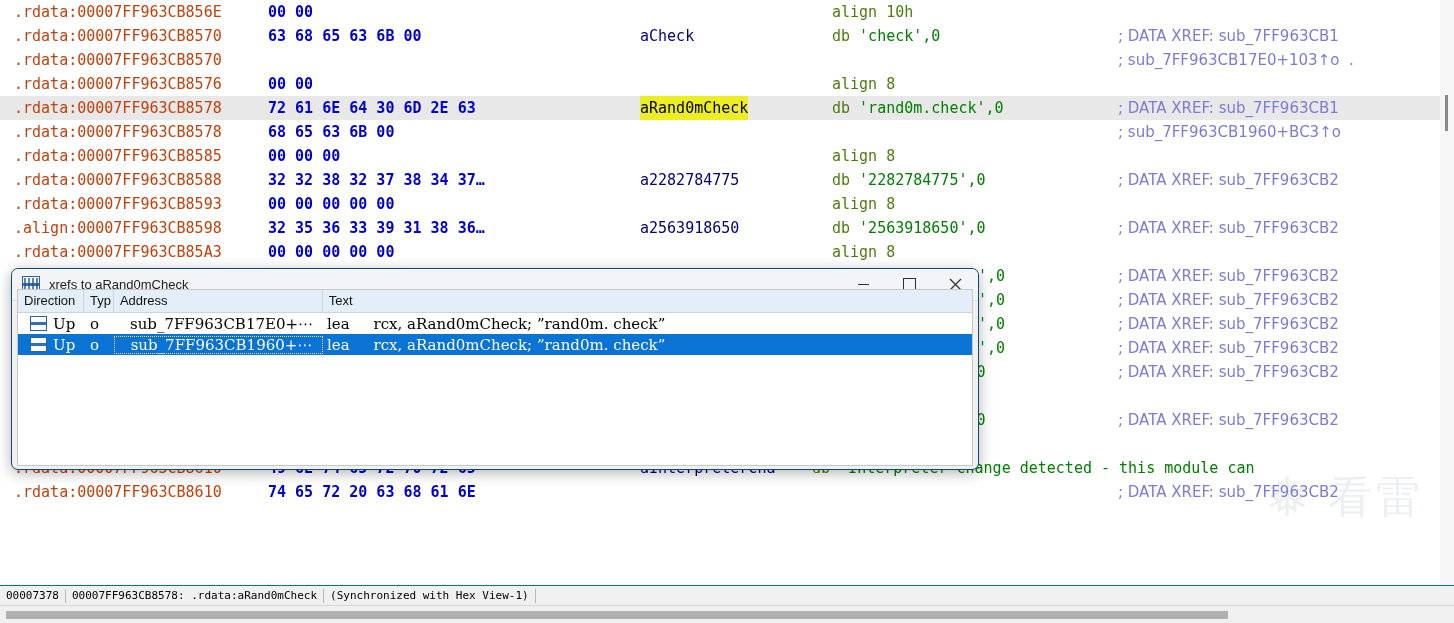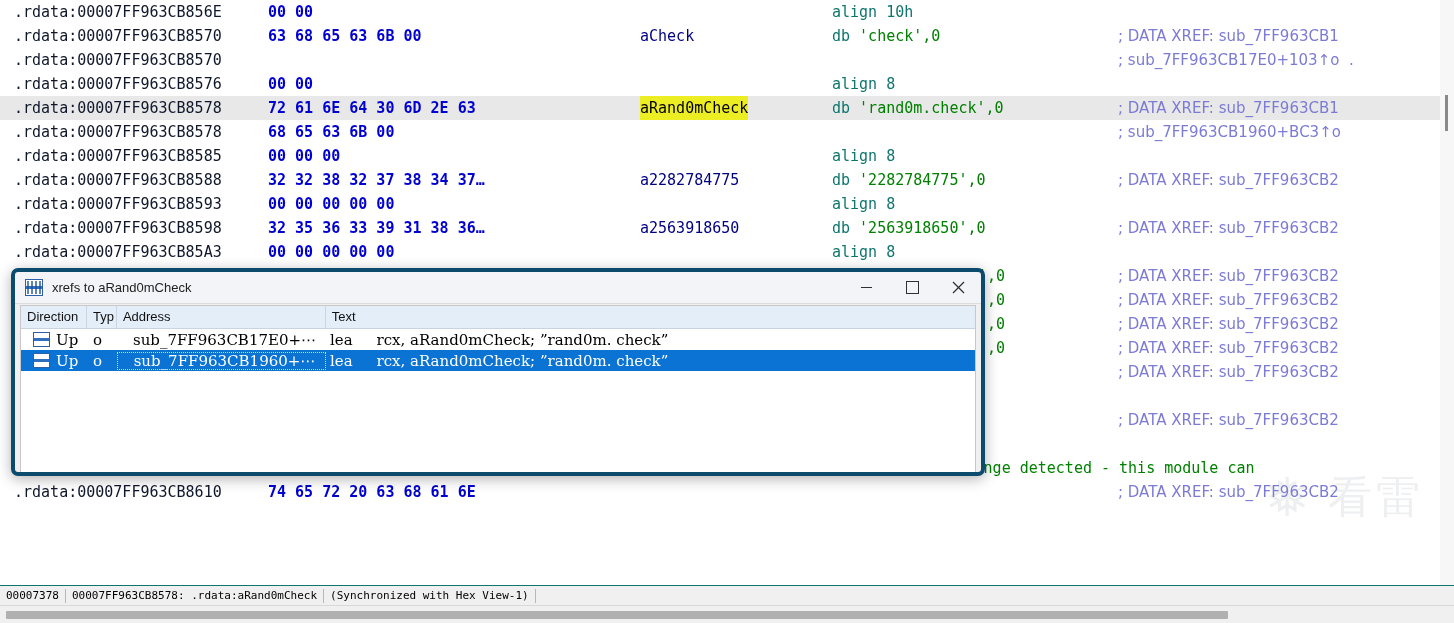--- a/index.html
+++ b/index.html
@@ -29,25 +29,25 @@
     height: 24px;
     line-height: 24px;
     white-space: pre;
     font-family: "DejaVu Sans Mono", monospace;
     font-size: 15px;
     overflow: hidden;
   }
   .dis-line.current {
     background: #e8e8e8;
   }
-  .seg-addr  { color: #0f172a; }
+  .seg-addr  { color: #c2410c; }
   .seg-bytes { color: #0000d0; font-weight: bold; }
   .seg-name  { color: #000080; }
   .seg-name.hl { background: #eded24; color: #000000; }
-  .seg-kw    { color: #0f766e; }
+  .seg-kw    { color: #4d7c0f; }
   .seg-str   { color: #008000; }
   .seg-xref  { color: #7b7bd6; font-family: "DejaVu Sans", sans-serif; font-size: 15px; }
 
   
   .col-addr  { position: absolute; left: 14px;  }
   .col-bytes { position: absolute; left: 268px; }
   .col-label { position: absolute; left: 640px; }
   .col-instr { position: absolute; left: 832px; }
   .col-xref  { position: absolute; left: 1118px; }
 
@@ -128,21 +128,21 @@
   #watermark .snow { font-size: 54px; margin-right: 14px; }
 
   
   #xrefs-dialog {
     position: absolute;
     left: 11px;
     top: 268px;
     width: 966px;
     height: 200px;
     background: #f0f0f0;
-    border: 4px solid #0c4a6e;
+    border: 1px solid #0c4a6e;
     border-radius: 7px;
     box-shadow: 0 3px 14px rgba(0,0,0,0.30);
     font-family: "Liberation Sans", sans-serif;
     overflow: hidden;
   }
   #dlg-titlebar {
     position: relative;
     height: 31px;
     background: #f2f4f7;
     border-bottom: 1px solid #dcdcdc;
@@ -183,21 +183,21 @@
   .win-btn.close { font-size: 15px; }
   #dlg-win-btns { margin-left: auto; display: flex; }
   .wb-min { width: 11px; height: 1px; background: #303030; }
   .wb-max { width: 11px; height: 11px; border: 1px solid #303030; }
   .wb-close svg { display: block; }
 
   
   #dlg-list-wrap {
     position: absolute;
     left: 5px;
-    top: 33px;
+    top: 20px;
     width: 956px;
     height: 177px;
     background: #ffffff;
     border: 1px solid #c8c8c8;
     box-sizing: border-box;
     overflow: hidden;
   }
   #dlg-col-head {
     display: flex;
     height: 22px;
@@ -269,21 +269,21 @@
   <div id="disasm-lines">
       <div class="dis-line"><span class="col-addr seg-addr">.rdata:00007FF963CB856E</span><span class="col-bytes seg-bytes">00 00</span><span class="col-instr"><span class="seg-kw">align </span><span class="seg-kw">10h</span></span></div>
       <div class="dis-line"><span class="col-addr seg-addr">.rdata:00007FF963CB8570</span><span class="col-bytes seg-bytes">63 68 65 63 6B 00</span><span class="col-label seg-name">aCheck</span><span class="col-instr"><span class="seg-kw">db </span><span class="seg-str">'check',0</span></span><span class="col-xref seg-xref">; DATA XREF: sub_7FF963CB1</span></div>
       <div class="dis-line"><span class="col-addr seg-addr">.rdata:00007FF963CB8570</span><span class="col-xref seg-xref">; sub_7FF963CB17E0+103↑o  .</span></div>
       <div class="dis-line"><span class="col-addr seg-addr">.rdata:00007FF963CB8576</span><span class="col-bytes seg-bytes">00 00</span><span class="col-instr"><span class="seg-kw">align </span><span class="seg-kw">8</span></span></div>
       <div class="dis-line current"><span class="col-addr seg-addr">.rdata:00007FF963CB8578</span><span class="col-bytes seg-bytes">72 61 6E 64 30 6D 2E 63</span><span class="col-label seg-name hl">aRand0mCheck</span><span class="col-instr"><span class="seg-kw">db </span><span class="seg-str">'rand0m.check',0</span></span><span class="col-xref seg-xref">; DATA XREF: sub_7FF963CB1</span></div>
       <div class="dis-line"><span class="col-addr seg-addr">.rdata:00007FF963CB8578</span><span class="col-bytes seg-bytes">68 65 63 6B 00</span><span class="col-xref seg-xref">; sub_7FF963CB1960+BC3↑o</span></div>
       <div class="dis-line"><span class="col-addr seg-addr">.rdata:00007FF963CB8585</span><span class="col-bytes seg-bytes">00 00 00</span><span class="col-instr"><span class="seg-kw">align </span><span class="seg-kw">8</span></span></div>
       <div class="dis-line"><span class="col-addr seg-addr">.rdata:00007FF963CB8588</span><span class="col-bytes seg-bytes">32 32 38 32 37 38 34 37…</span><span class="col-label seg-name">a2282784775</span><span class="col-instr"><span class="seg-kw">db </span><span class="seg-str">'2282784775',0</span></span><span class="col-xref seg-xref">; DATA XREF: sub_7FF963CB2</span></div>
       <div class="dis-line"><span class="col-addr seg-addr">.rdata:00007FF963CB8593</span><span class="col-bytes seg-bytes">00 00 00 00 00</span><span class="col-instr"><span class="seg-kw">align </span><span class="seg-kw">8</span></span></div>
-      <div class="dis-line"><span class="col-addr seg-addr">.rdata:00007FF963CB8598</span><span class="col-bytes seg-bytes">32 35 36 33 39 31 38 36…</span><span class="col-label seg-name">a2563918650</span><span class="col-instr"><span class="seg-kw">db </span><span class="seg-str">'2563918650',0</span></span><span class="col-xref seg-xref">; DATA XREF: sub_7FF963CB2</span></div>
+      <div class="dis-line"><span class="col-addr seg-addr">.align:00007FF963CB8598</span><span class="col-bytes seg-bytes">32 35 36 33 39 31 38 36…</span><span class="col-label seg-name">a2563918650</span><span class="col-instr"><span class="seg-kw">db </span><span class="seg-str">'2563918650',0</span></span><span class="col-xref seg-xref">; DATA XREF: sub_7FF963CB2</span></div>
       <div class="dis-line"><span class="col-addr seg-addr">.rdata:00007FF963CB85A3</span><span class="col-bytes seg-bytes">00 00 00 00 00</span><span class="col-instr"><span class="seg-kw">align </span><span class="seg-kw">8</span></span></div>
       <div class="dis-line"><span class="col-instr seg-str" style="left: 960px;">69',0</span><span class="col-xref seg-xref">; DATA XREF: sub_7FF963CB2</span></div>
       <div class="dis-line"><span class="col-instr seg-str" style="left: 960px;">11',0</span><span class="col-xref seg-xref">; DATA XREF: sub_7FF963CB2</span></div>
       <div class="dis-line"><span class="col-instr seg-str" style="left: 960px;">46',0</span><span class="col-xref seg-xref">; DATA XREF: sub_7FF963CB2</span></div>
       <div class="dis-line"><span class="col-instr seg-str" style="left: 960px;">43',0</span><span class="col-xref seg-xref">; DATA XREF: sub_7FF963CB2</span></div>
       <div class="dis-line"><span class="col-addr seg-addr">.rdata:00007FF963CB85E8</span><span class="col-bytes seg-bytes">34 31 39 38 31 37 30 36…</span><span class="col-label seg-name">a4198170623</span><span class="col-instr"><span class="seg-kw">db </span><span class="seg-str">'4198170623',0</span></span><span class="col-xref seg-xref">; DATA XREF: sub_7FF963CB2</span></div>
       <div class="dis-line"><span class="col-addr seg-addr">.rdata:00007FF963CB85F3</span><span class="col-bytes seg-bytes">00 00 00 00 00</span><span class="col-instr"><span class="seg-kw">align </span><span class="seg-kw">8</span></span></div>
       <div class="dis-line"><span class="col-addr seg-addr">.rdata:00007FF963CB85F8</span><span class="col-bytes seg-bytes">34 32 39 34 39 36 37 32…</span><span class="col-label seg-name">a4294967293</span><span class="col-instr"><span class="seg-kw">db </span><span class="seg-str">'4294967293',0</span></span><span class="col-xref seg-xref">; DATA XREF: sub_7FF963CB2</span></div>
       <div class="dis-line"><span class="col-addr seg-addr">.rdata:00007FF963CB8603</span><span class="col-bytes seg-bytes">00 00 00 00 00 00 00 00…</span><span class="col-instr"><span class="seg-kw">align </span><span class="seg-kw">10h</span></span></div>
       <div class="dis-line"><span class="col-addr seg-addr">.rdata:00007FF963CB8610</span><span class="col-bytes seg-bytes">49 6E 74 65 72 70 72 65</span><span class="col-label seg-name">aInterpreterCha</span><span class="col-instr" style="left: 812px;"><span class="seg-kw">db </span><span class="seg-str">'Interpreter change detected - this module can</span></span></div>

